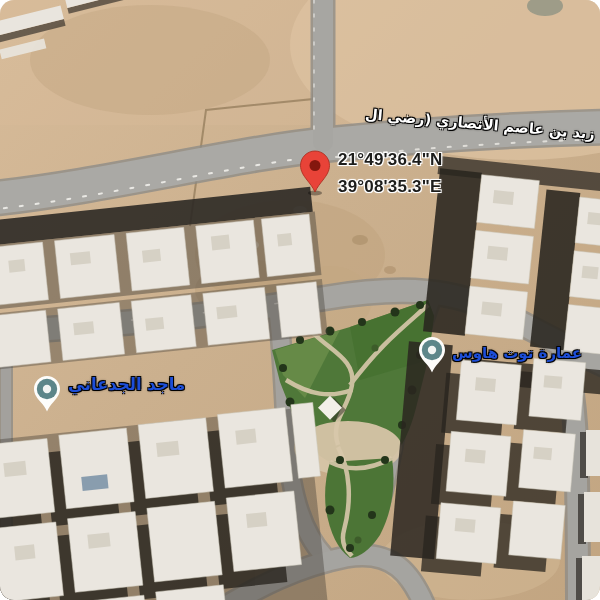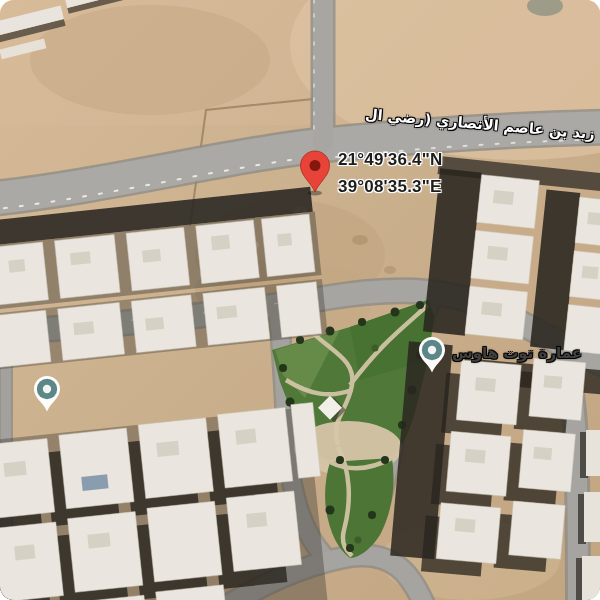--- a/index.html
+++ b/index.html
@@ -12,21 +12,21 @@
     transform:rotate(5deg);
     color:#ffffff;font-size:14.5px;font-weight:700;text-align:center;
     direction:rtl;unicode-bidi:isolate;
     text-shadow:-1px -1px 0 rgba(0,0,0,.95),1px -1px 0 rgba(0,0,0,.95),
                 -1px 1px 0 rgba(0,0,0,.95),1px 1px 0 rgba(0,0,0,.95),0 0 3px rgba(0,0,0,.8);
   }
   .coords{left:338px;top:146px;color:#1d1d1b;font-size:17px;font-weight:700;
     letter-spacing:.2px;line-height:27px;font-family:"Liberation Sans","DejaVu Sans",sans-serif;
     text-shadow:-1px -1px 0 #fff,1px -1px 0 #fff,-1px 1px 0 #fff,1px 1px 0 #fff,0 0 3px #fff;}
   .place-label{
-    color:#404040;font-weight:700;direction:rtl;unicode-bidi:isolate;
+    color:#1d4ed8;font-weight:700;direction:rtl;unicode-bidi:isolate;
     text-shadow:-1px -1px 0 rgba(0,0,0,.95),1px -1px 0 rgba(0,0,0,.95),
                 -1px 1px 0 rgba(0,0,0,.95),1px 1px 0 rgba(0,0,0,.95),0 0 3px rgba(0,0,0,.85);
   }
   .label-majed{left:68px;top:375px;font-size:16.5px;}
   .label-toot{left:452px;top:344px;font-size:15px;}
   .pin{left:299px;top:150px;width:32px;height:46px;}
   .poi{width:30px;height:38px;}
   .poi-majed{left:32px;top:375px;}
   .poi-toot{left:417px;top:336px;}
 </style>
@@ -283,20 +283,21 @@
     <div>39°08'35.3"E</div>
   </div>
 
   <div class="overlay poi poi-majed">
     <svg width="30" height="38" viewBox="0 0 30 38">
       <path d="M15,1 C7.8,1 2,6.8 2,14 C2,19.5 5.5,23.5 9,27.5 C11.5,30.3 13.5,33 15,36.5 C16.5,33 18.5,30.3 21,27.5 C24.5,23.5 28,19.5 28,14 C28,6.8 22.2,1 15,1 Z" fill="#fdfdfb"></path>
       <circle cx="15" cy="14" r="10.2" fill="#5d8689"></circle>
       <circle cx="15" cy="14" r="4.2" fill="#f2f4f2"></circle>
     </svg>
   </div>
+  <div class="overlay place-label label-majed">ماجد الجدعاني</div>
 
   <div class="overlay poi poi-toot">
     <svg width="30" height="38" viewBox="0 0 30 38">
       <path d="M15,1 C7.8,1 2,6.8 2,14 C2,19.5 5.5,23.5 9,27.5 C11.5,30.3 13.5,33 15,36.5 C16.5,33 18.5,30.3 21,27.5 C24.5,23.5 28,19.5 28,14 C28,6.8 22.2,1 15,1 Z" fill="#fdfdfb"></path>
       <circle cx="15" cy="14" r="10.2" fill="#5d8689"></circle>
       <circle cx="15" cy="14" r="4.2" fill="#f2f4f2"></circle>
     </svg>
   </div>
   <div class="overlay place-label label-toot">عمارة توت هاوس</div>
 

